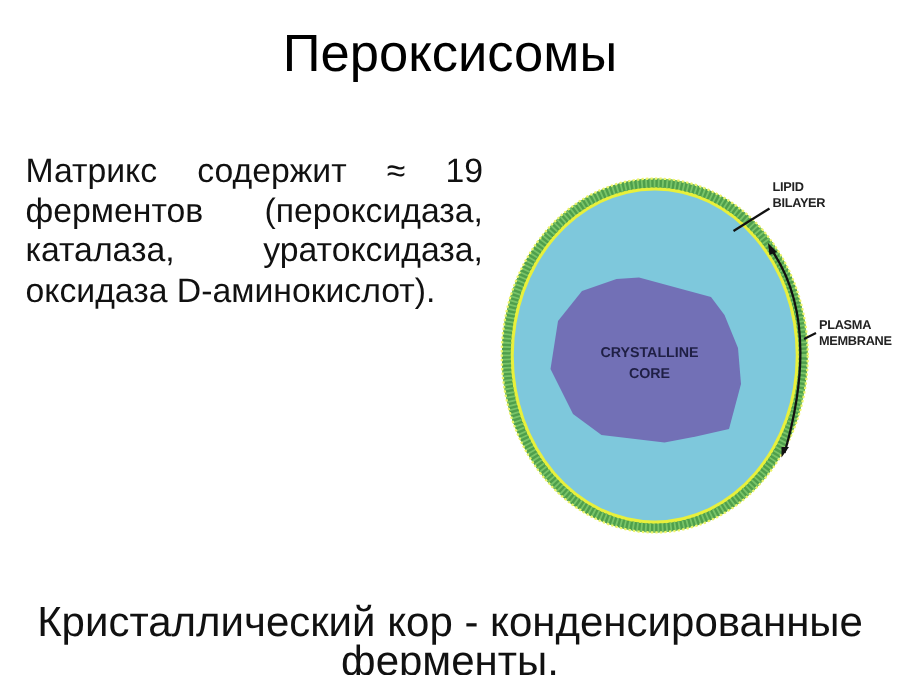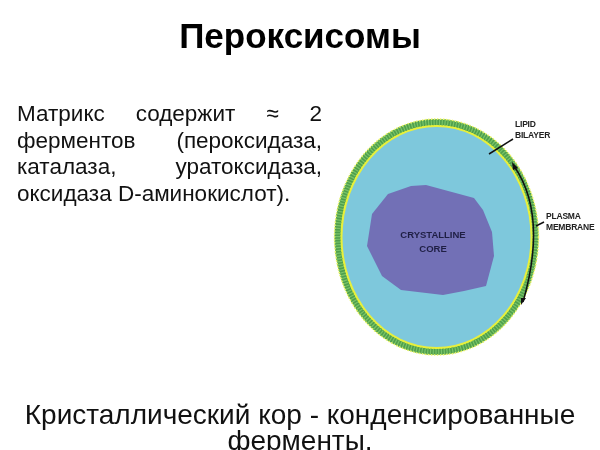--- a/index.html
+++ b/index.html
@@ -3,21 +3,21 @@
   <meta charset="utf-8">
   <style>
     html, body { margin: 0; padding: 0; }
     body {
       width: 600px; height: 450px; overflow: hidden; position: relative;
       background: #ffffff; color: #111111;
       font-family: "Liberation Sans", sans-serif;
     }
     .title {
       position: absolute; left: 0; top: 14px; width: 600px;
-      text-align: center; font-size: 35px; line-height: 44px; color: #000; font-weight: bold;
+      text-align: center; font-size: 35px; line-height: 44px; color: #000;
     }
     .body-text {
       position: absolute; left: 17px; top: 101px; width: 305px;
       font-size: 22.5px; line-height: 26.5px; color: #111;
     }
     .para { text-align: justify; text-align-last: left; margin: 0 0 6px 0; }
     .caption {
       position: absolute; left: 0; top: 402px; width: 600px;
       text-align: center; font-size: 28px; line-height: 26px; color: #111;
     }
@@ -25,21 +25,21 @@
     .diagram svg { display: block; }
     .lbl { font-family: "Liberation Sans", sans-serif; font-weight: bold; font-size: 8.5px; fill: #222; letter-spacing: -0.2px; }
     .core-lbl { font-family: "Liberation Sans", sans-serif; font-weight: bold; font-size: 9.5px; fill: #1f1f44; }
   </style>
 </head>
 <body>
 
 <div class="title">Пероксисомы</div>
 
 <div class="body-text">
-  <p class="para">Матрикс содержит ≈ 2 ферментов (пероксидаза, каталаза, уратоксидаза, оксидаза D-аминокислот).</p>
+  <p class="para">Матрикс содержит ≈ 19 ферментов (пероксидаза, каталаза, уратоксидаза, оксидаза D-аминокислот).</p>
 </div>
 
 <div class="diagram">
   <svg width="280" height="290" viewBox="320 95 280 290" xmlns="http://www.w3.org/2000/svg">
     <defs>
       <pattern id="lipid" patternUnits="userSpaceOnUse" width="3" height="3">
         <rect width="3" height="3" fill="#4a9a4a"></rect>
         <rect x="1" y="0" width="1" height="3" fill="#6cbf5a"></rect>
       </pattern>
     </defs>

